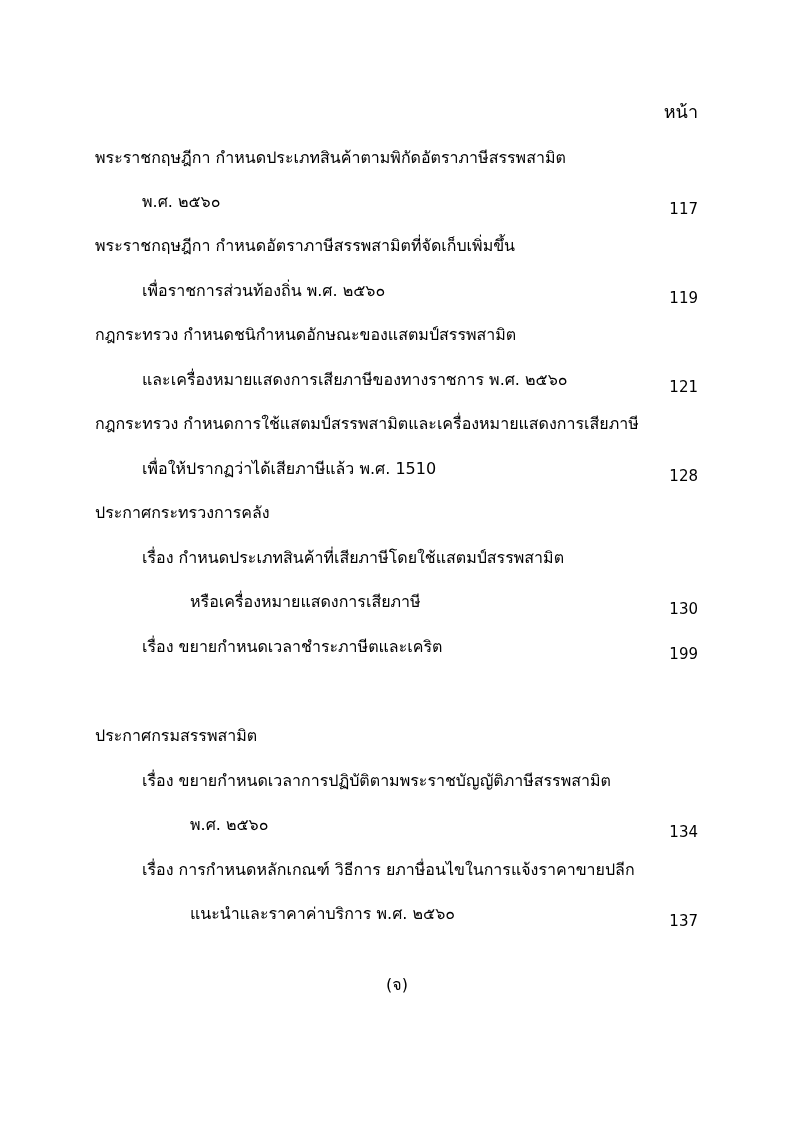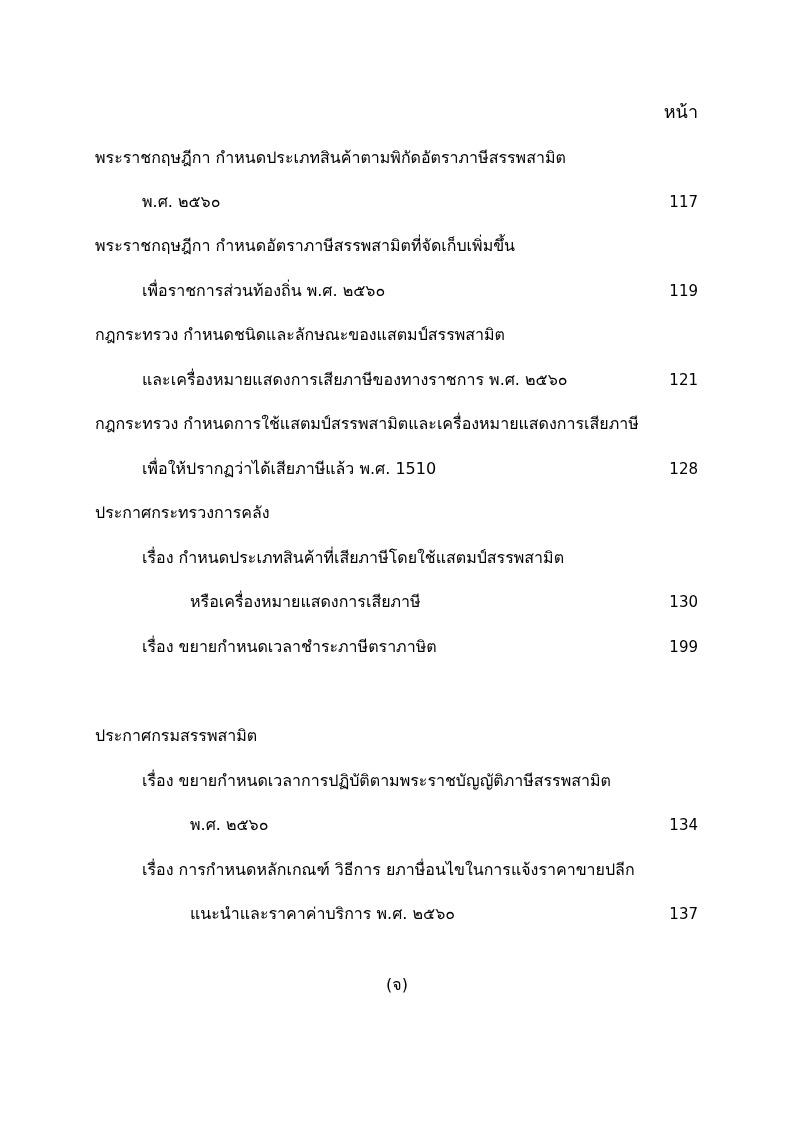--- a/index.html
+++ b/index.html
@@ -1,51 +1,51 @@
 <!DOCTYPE html>
 <html><head>
 <meta charset="utf-8">
 <style>
   html, body { margin:0; padding:0; background:#ffffff; }
   body { width:794px; height:1123px; position:relative; overflow:hidden;
          font-family:"DejaVu Sans", "Liberation Sans", sans-serif; color:#000; }
   .line { position:absolute; font-size:16px; line-height:20px; white-space:nowrap; }
-  .page { position:absolute; right:96px; font-size:15px; line-height:20px; text-align:center; }
+  .page { position:absolute; right:96px; font-size:15px; line-height:20px; text-align:center;margin-top:7px; }
   .hdr { position:absolute; right:96px; top:102px; font-size:18px; line-height:20px; }
   .footer { position:absolute; left:0; width:794px; top:974px; text-align:center; font-size:16px; line-height:22px; }
 </style>
 </head>
 <body>
 
 <div>
   <div class="hdr">หน้า</div>
 
   <div class="line" style="left:95px;top:148px">พระราชกฤษฎีกา กำหนดประเภทสินค้าตามพิกัดอัตราภาษีสรรพสามิต</div>
   <div class="line" style="left:142px;top:192px">พ.ศ. ๒๕๖๐</div>
   <div class="page" style="top:192px">117</div>
 
   <div class="line" style="left:95px;top:236px">พระราชกฤษฎีกา กำหนดอัตราภาษีสรรพสามิตที่จัดเก็บเพิ่มขึ้น</div>
   <div class="line" style="left:142px;top:281px">เพื่อราชการส่วนท้องถิ่น พ.ศ. ๒๕๖๐</div>
   <div class="page" style="top:281px">119</div>
 
-  <div class="line" style="left:95px;top:325px">กฎกระทรวง กำหนดชนิดและลักษณะของแสตมป์สรรพสามิต</div>
+  <div class="line" style="left:95px;top:325px">กฎกระทรวง กำหนดชนิกำหนดอักษณะของแสตมป์สรรพสามิต</div>
   <div class="line" style="left:142px;top:370px">และเครื่องหมายแสดงการเสียภาษีของทางราชการ พ.ศ. ๒๕๖๐</div>
   <div class="page" style="top:370px">121</div>
 
   <div class="line" style="left:95px;top:414px">กฎกระทรวง กำหนดการใช้แสตมป์สรรพสามิตและเครื่องหมายแสดงการเสียภาษี</div>
   <div class="line" style="left:142px;top:459px">เพื่อให้ปรากฏว่าได้เสียภาษีแล้ว พ.ศ. 1510</div>
   <div class="page" style="top:459px">128</div>
 
   <div class="line" style="left:95px;top:503px">ประกาศกระทรวงการคลัง</div>
 
   <div class="line" style="left:142px;top:548px">เรื่อง กำหนดประเภทสินค้าที่เสียภาษีโดยใช้แสตมป์สรรพสามิต</div>
   <div class="line" style="left:190px;top:592px">หรือเครื่องหมายแสดงการเสียภาษี</div>
   <div class="page" style="top:592px">130</div>
 
-  <div class="line" style="left:142px;top:637px">เรื่อง  ขยายกำหนดเวลาชำระภาษีตราภาษิต</div>
+  <div class="line" style="left:142px;top:637px">เรื่อง  ขยายกำหนดเวลาชำระภาษีตและเคริต</div>
   <div class="page" style="top:637px">199</div>
 
   <div class="line" style="left:95px;top:726px">ประกาศกรมสรรพสามิต</div>
 
   <div class="line" style="left:142px;top:771px">เรื่อง ขยายกำหนดเวลาการปฏิบัติตามพระราชบัญญัติภาษีสรรพสามิต</div>
   <div class="line" style="left:190px;top:815px">พ.ศ. ๒๕๖๐</div>
   <div class="page" style="top:815px">134</div>
 
   <div class="line" style="left:142px;top:860px">เรื่อง การกำหนดหลักเกณฑ์ วิธีการ ยภาษื่อนไขในการแจ้งราคาขายปลีก</div>
   <div class="line" style="left:190px;top:904px">แนะนำและราคาค่าบริการ  พ.ศ. ๒๕๖๐</div>

